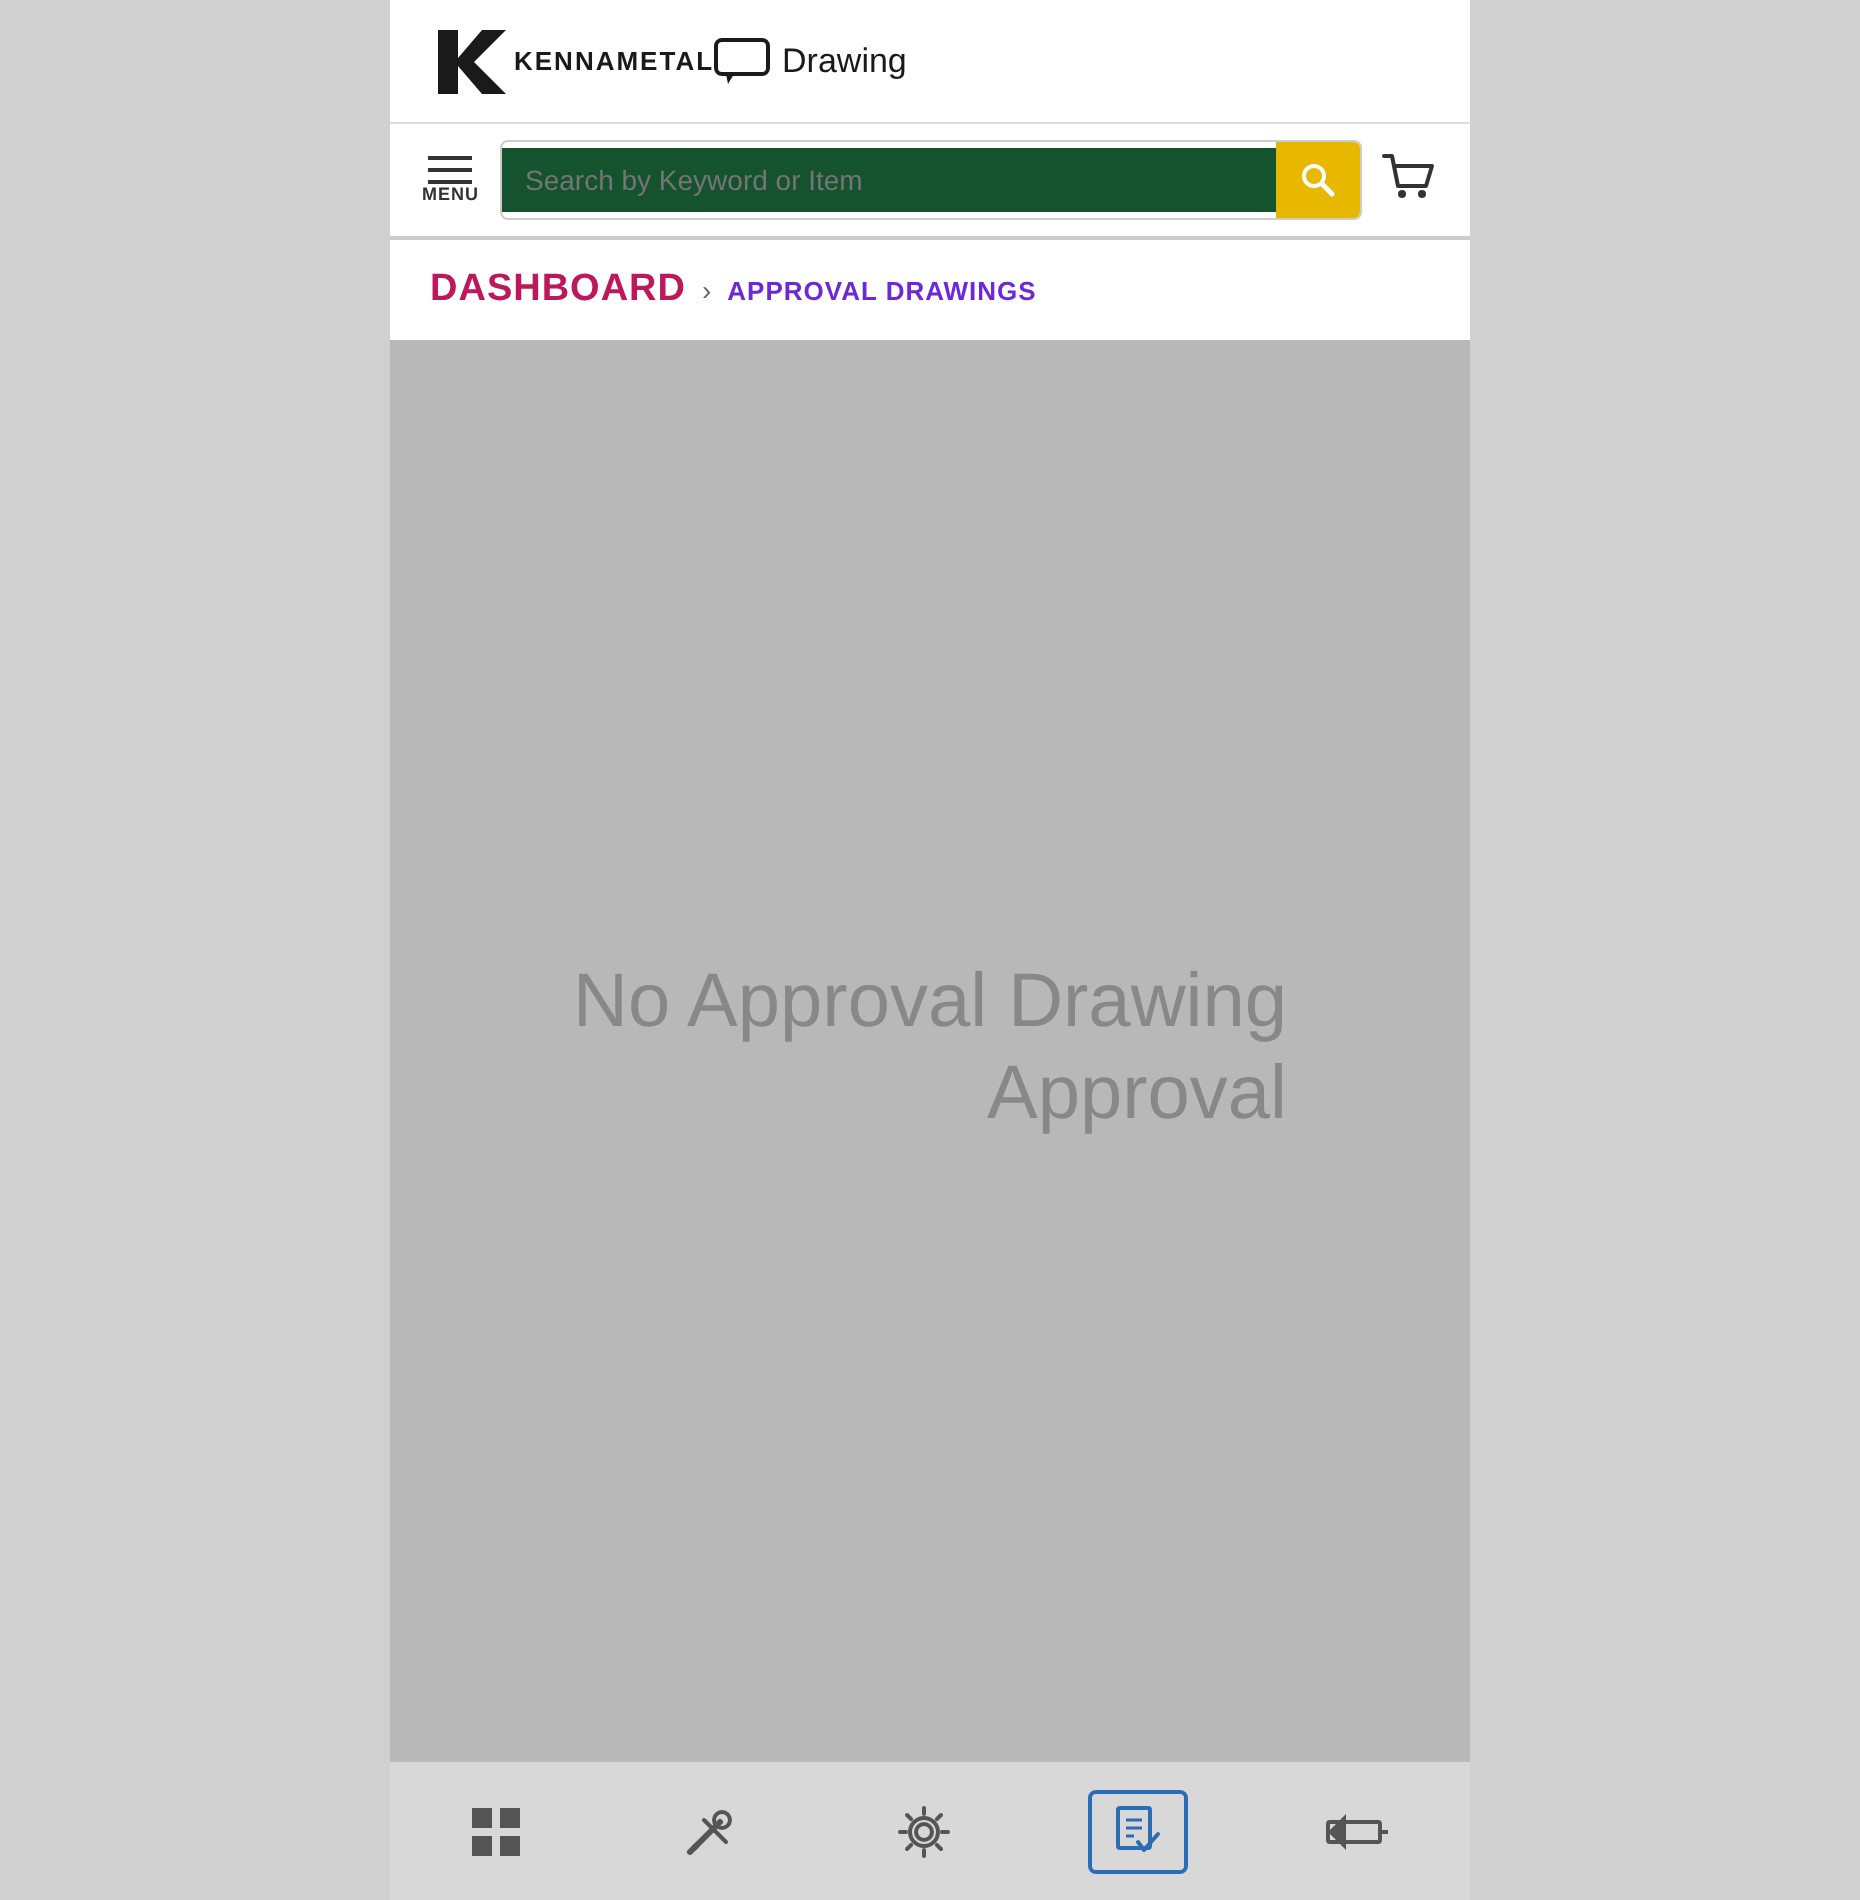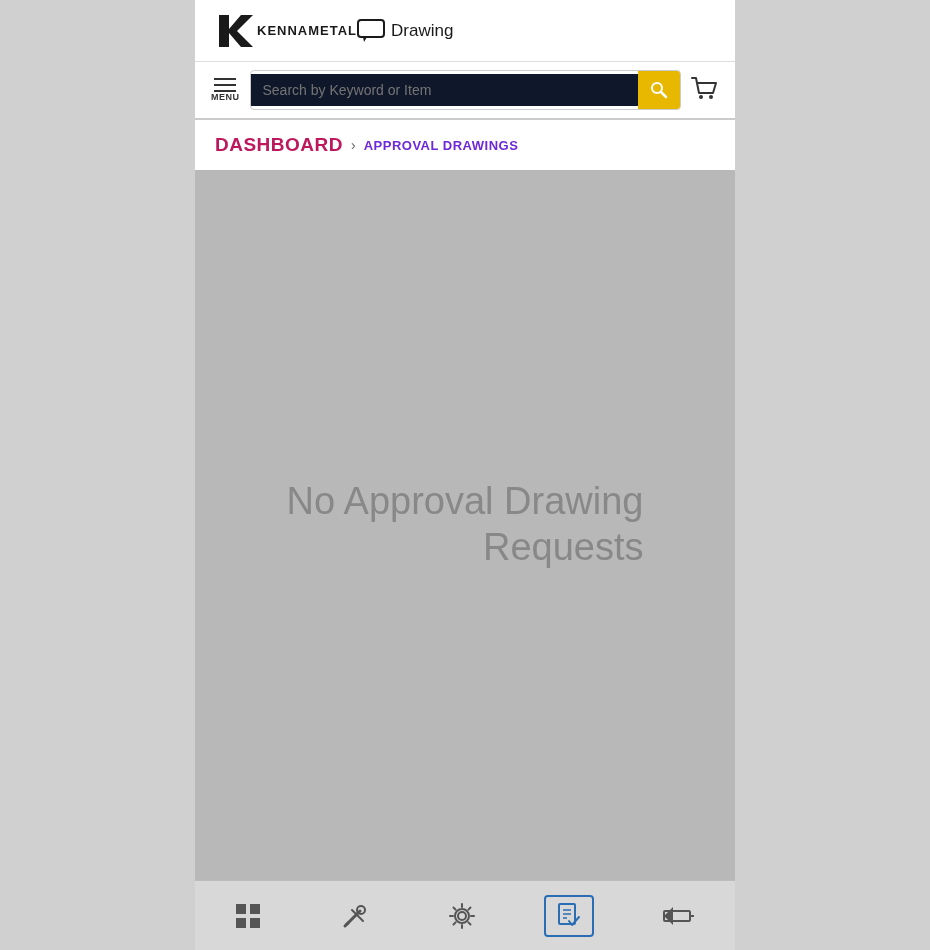--- a/index.html
+++ b/index.html
@@ -106,21 +106,21 @@
       overflow: hidden;
     }
 
     .search-input {
       flex: 1;
       border: none;
       outline: none;
       padding: 8px 12px;
       font-size: 14px;
       color: #999;
-      background: #0f172a;
+      background: #14532d;
     }
 
     .search-btn {
       background: #e8b800;
       border: none;
       padding: 8px 12px;
       cursor: pointer;
       display: flex;
       align-items: center;
       justify-content: center;
@@ -266,21 +266,21 @@
 
   <div class="breadcrumb">
     <span class="breadcrumb-dashboard">DASHBOARD</span>
     <span class="breadcrumb-chevron">›</span>
     <span class="breadcrumb-current">APPROVAL DRAWINGS</span>
   </div>
 
   <div class="main-content">
     <div>
       <div class="empty-message">No Approval Drawing</div>
-      <div class="empty-message">Requests</div>
+      <div class="empty-message">Approval</div>
     </div>
   </div>
 
   <div class="bottom-nav">
 
     <div class="nav-item">
       <svg width="26" height="26" viewBox="0 0 26 26">
         <rect x="1" y="1" width="10" height="10" fill="#555"></rect>
         <rect x="15" y="1" width="10" height="10" fill="#555"></rect>
         <rect x="1" y="15" width="10" height="10" fill="#555"></rect>

